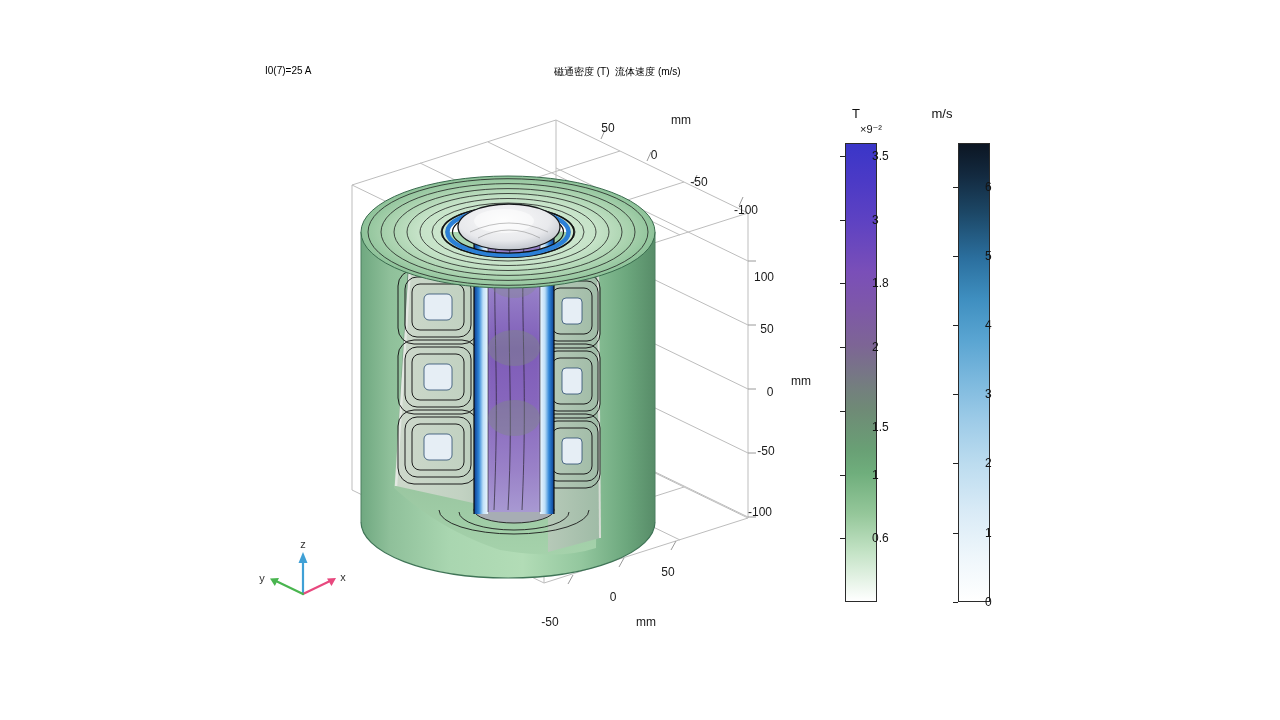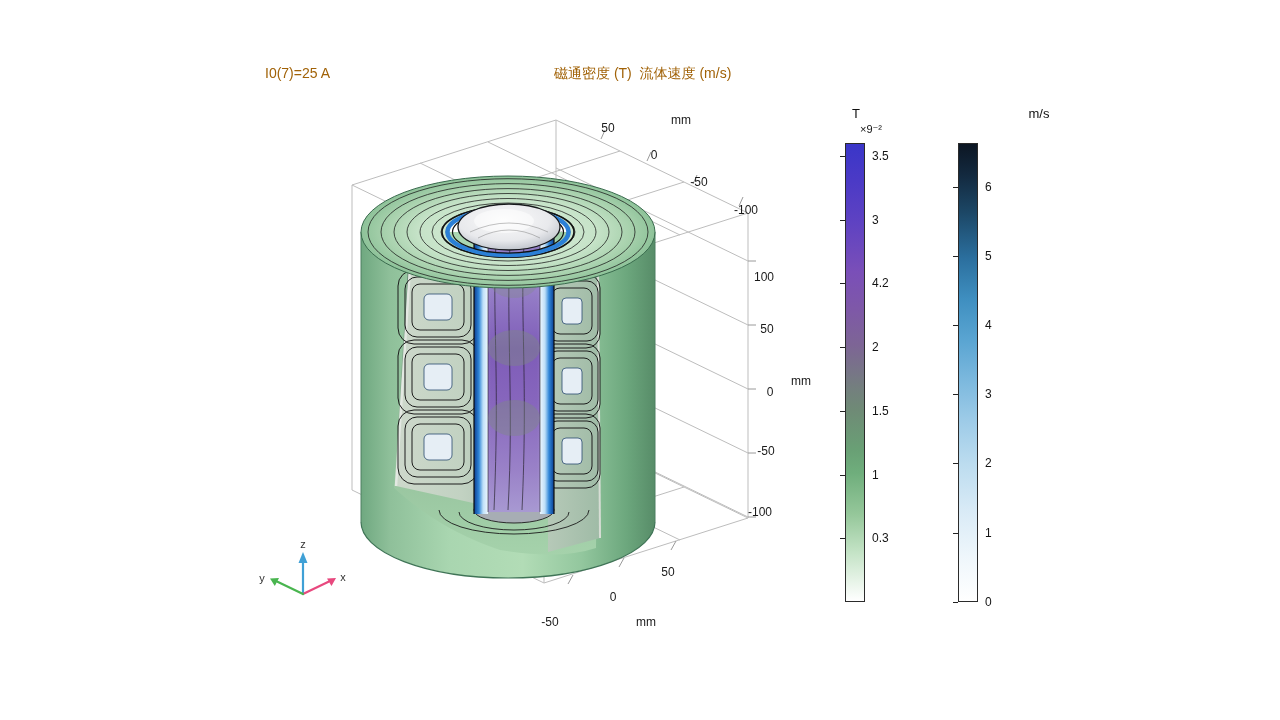--- a/index.html
+++ b/index.html
@@ -1,20 +1,20 @@
 <!DOCTYPE html>
 <html><head>
 <meta charset="utf-8">
 <style>
   html,body{margin:0;padding:0;width:1280px;height:720px;background:#ffffff;overflow:hidden}
   body{position:relative;font-family:"Liberation Sans","DejaVu Sans",sans-serif;color:#111}
-  .title{position:absolute;font-size:14px;color:#a16207;white-space:pre}
+  .title{position:absolute;font-size:10px;color:#000000;white-space:pre}
   .tick{position:absolute;transform:translate(-50%,-50%);font-size:12px;color:#1a1a1a;white-space:nowrap}
   .scene{position:absolute;left:255px;top:95px}
-  .cbar{position:absolute;width:20px}
+  .cbar{position:absolute;width:32px}
   .cbar-grad{position:absolute;inset:0;border:1px solid #2b2b2b;box-sizing:border-box}
   .grad-T{background:linear-gradient(to bottom,
     #3a36c8 0%,#4b3ac6 8%,#5e42c2 17%,#7a4fb8 28%,#7e58a8 36%,#7d6595 44%,
     #747e7f 53%,#6f8a76 58%,#69a075 67%,#6fae7c 72%,#95c79a 81%,#c2e2c4 89%,#ffffff 100%)}
   .grad-V{background:linear-gradient(to bottom,
     #0c1623 0%,#132a40 7%,#1c4766 15%,#2b6f9e 25%,#3f8fc0 34%,#5aa5d2 43%,
     #7db9de 52%,#9fcce8 61%,#bcdcef 70%,#d8eaf6 80%,#eef6fb 90%,#ffffff 100%)}
   .cbt{position:absolute;left:-5px;width:5px;height:1px;background:#222}
   .cbl{position:absolute;left:27px;transform:translateY(-50%);font-size:12px;color:#141414}
   .cb-head{position:absolute;transform:translate(-50%,-50%);font-size:13px;color:#111;white-space:nowrap}
@@ -248,28 +248,28 @@
     <div class="cbar-grad grad-T"></div>
     <i class="cbt" style="top:13px"></i>
       <i class="cbt" style="top:77px"></i>
       <i class="cbt" style="top:140px"></i>
       <i class="cbt" style="top:204px"></i>
       <i class="cbt" style="top:268px"></i>
       <i class="cbt" style="top:332px"></i>
       <i class="cbt" style="top:395px"></i>
     <span class="cbl" style="top:13px">3.5</span>
     <span class="cbl" style="top:77px">3</span>
-    <span class="cbl" style="top:140px">4.2</span>
+    <span class="cbl" style="top:140px">1.8</span>
     <span class="cbl" style="top:204px">2</span>
-    <span class="cbl" style="top:268px">1.5</span>
+    <span class="cbl" style="top:284px">1.5</span>
     <span class="cbl" style="top:332px">1</span>
-    <span class="cbl" style="top:395px">0.3</span>
+    <span class="cbl" style="top:395px">0.6</span>
   </div>
 
-  <span class="cb-head" style="left:1039px;top:113px">m/s</span>
+  <span class="cb-head" style="left:942px;top:113px">m/s</span>
   <div class="cbar" style="left:958px;top:143px;height:459px">
     <div class="cbar-grad grad-V"></div>
     <i class="cbt" style="top:44px"></i>
       <i class="cbt" style="top:113px"></i>
       <i class="cbt" style="top:182px"></i>
       <i class="cbt" style="top:251px"></i>
       <i class="cbt" style="top:320px"></i>
       <i class="cbt" style="top:390px"></i>
       <i class="cbt" style="top:459px"></i>
     <span class="cbl" style="top:44px">6</span>

